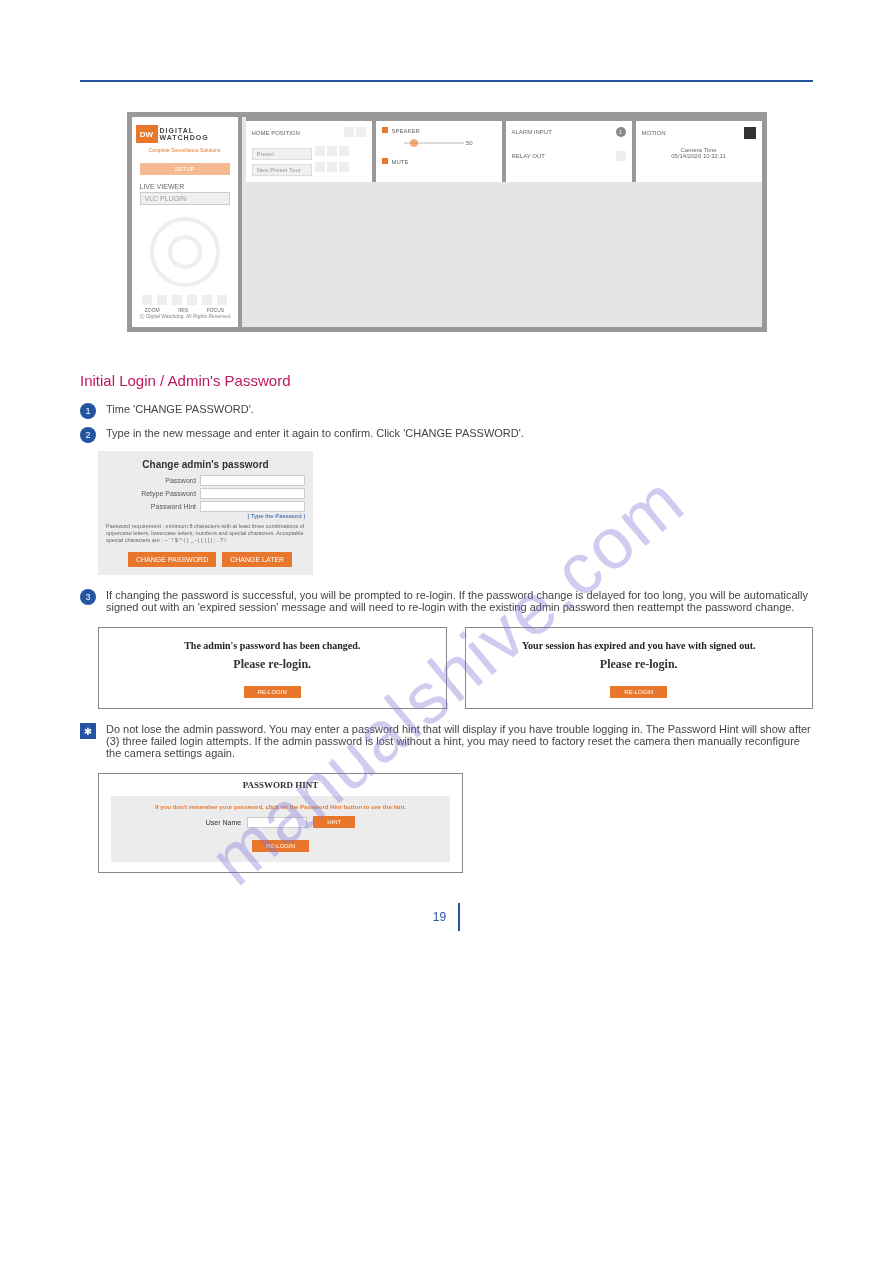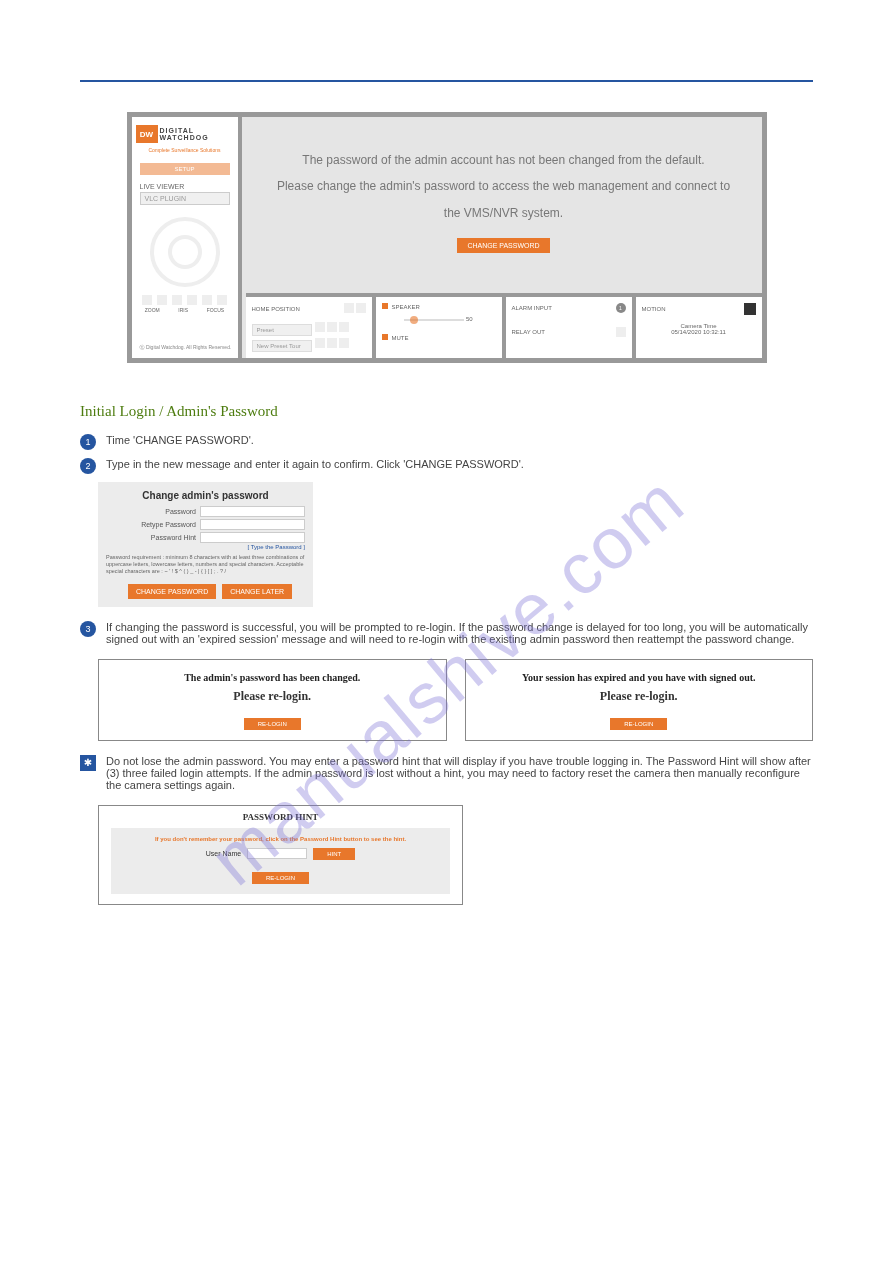--- a/index.html
+++ b/index.html
@@ -40,21 +40,21 @@
   .slider { height:2px; background:#ddd; width:60px; display:inline-block; position:relative; vertical-align:middle; }
   .slider::before { content:""; width:8px; height:8px; background:#e8772b; border-radius:50%; position:absolute; left:6px; top:-3px; opacity:.6; }
   .badge { background:#888; color:#fff; width:10px; height:10px; border-radius:50%; display:inline-flex; align-items:center; justify-content:center; font-size:5px; }
   .motion-icon { width:12px; height:12px; background:#333; display:inline-block; }
 
   
   .watermark { position:absolute; left:50%; top:680px; transform: translate(-50%,-50%) rotate(-40deg); font-size:72px; color:#7a6fd6; opacity:.35; pointer-events:none; letter-spacing:2px; z-index: 0; }
   .page { position: relative; }
 
   
-  .section-title { color:#4d7c0f; font-size:15px; margin: 24px 0 14px 0; font-family: Liberation Serif, serif; }
+  .section-title { color:#be185d; font-size:15px; margin: 24px 0 14px 0; }
   .step { display:flex; align-items:flex-start; gap:10px; font-size:11px; color:#444; margin: 8px 0 8px 0; }
   .numcircle { min-width:16px; height:16px; background:#2555a0; color:#fff; border-radius:50%; font-size:9px; display:flex; align-items:center; justify-content:center; }
   .note-icon { min-width:16px; height:16px; background:#2555a0; color:#fff; font-size:10px; display:flex; align-items:center; justify-content:center; }
 
   
   .dlg { width:215px; margin: 6px 0 14px 18px; background:#ececec; padding:4px 0 8px 0; font-size:8px; color:#333; position:relative; z-index:1; }
   .dlg-title { font-weight:bold; text-align:center; font-size:10px; padding:4px 0; }
   .dlg-row { display:flex; align-items:center; gap:4px; padding:1px 8px; }
   .dlg-row label { width:90px; text-align:right; font-size:7px; color:#555; }
   .dlg-row .inp { flex:1; height:11px; background:#fff; border:1px solid #ccc; }
@@ -116,26 +116,20 @@
       </div>
       <div class="btnlabels">
         <span>ZOOM</span>
         <span>IRIS</span>
         <span>FOCUS</span>
       </div>
       <div class="copyright">ⓒ Digital Watchdog. All Rights Reserved.</div>
     </div>
 
     <div class="shot1-main">
-      <div class="shot1-msgarea">
-        <div class="shot1-msg">The password of the admin account has not been changed from the default.</div>
-        <div class="shot1-msg">Please change the admin's password to access the web management and connect to</div>
-        <div class="shot1-msg">the VMS/NVR system.</div>
-        <div class="chg-btn">CHANGE PASSWORD</div>
-      </div>
 
       <div class="shot1-bottom">
         <div class="panel">
           <div class="panel-row">
             <small>HOME POSITION</small>
             <span><span class="smbtn"></span><span class="smbtn"></span></span>
           </div>
           <div class="drop">Preset</div>
           <span class="smbtn"></span><span class="smbtn"></span><span class="smbtn"></span>
           <br>
@@ -235,13 +229,17 @@
       <div class="hintbox-warn">If you don't remember your password, click on the Password Hint button to see the hint.</div>
       <div class="hintbox-row">
         <span>User Name</span>
         <div class="inp"></div>
         <div class="hintbox-btn">HINT</div>
       </div>
       <div class="hintbox-btn">RE-LOGIN</div>
     </div>
   </div>
 
+  <div class="foot">
+    <div class="pagenum">19</div>
+    <div class="footbar"></div>
+  </div>
 </div>
 
 </body></html>

